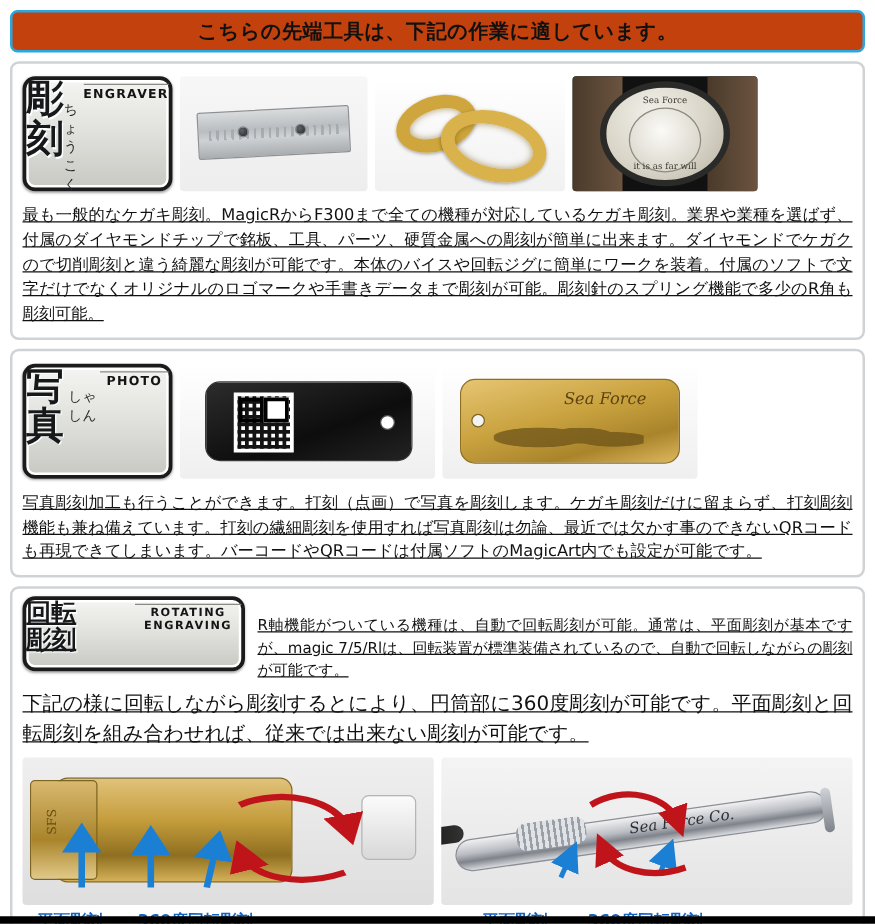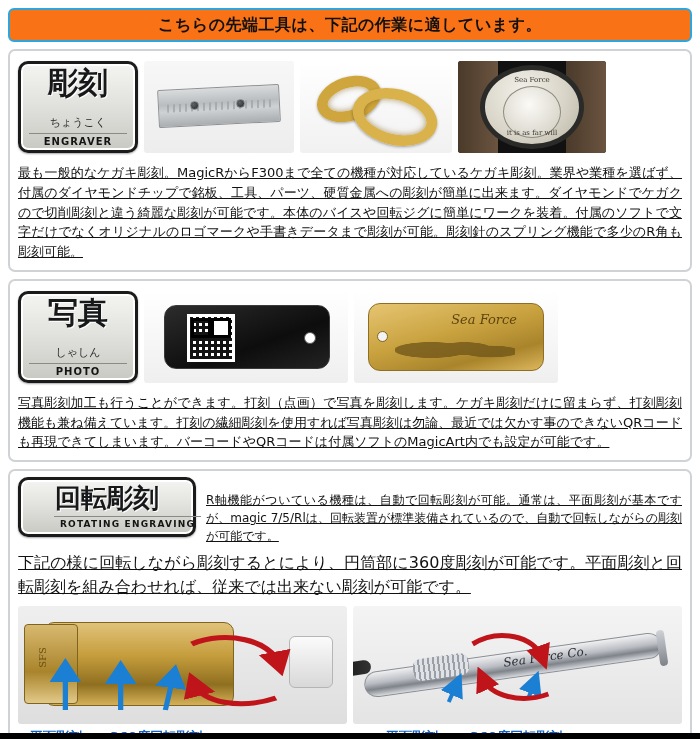--- a/index.html
+++ b/index.html
@@ -18,21 +18,21 @@
     height: 739px;
     background: #fff;
   }
 
   
   .header {
     margin: 8px 8px 0 8px;
     height: 34px;
     border: 2px solid #2aa7e0;
     border-radius: 6px;
-    background: #f97316;
+    background: #c2410c;
     display: flex;
     align-items: center;
     justify-content: center;
   }
   .header-text {
     font-size: 16px;
     font-weight: bold;
     color: #111;
     letter-spacing: 0.5px;
   }
@@ -56,22 +56,22 @@
 
   
   .badge {
     width: 120px;
     height: 92px;
     flex: 0 0 120px;
     border: 3px solid #1b1b1b;
     border-radius: 10px;
     background: linear-gradient(180deg,#f4f4f2 0%,#e2e2de 45%,#c9c9c4 100%);
     display: flex;
-    flex-direction: column;
-    align-items: center;
+    flex-direction: row;
+    align-items: flex-start;
     justify-content: center;
     box-shadow: inset 0 0 0 2px #fff, 0 1px 2px rgba(0,0,0,.35);
     position: relative;
   }
   .badge .kanji {
     font-family: "DejaVu Serif", "Liberation Serif", serif;
     font-weight: bold;
     font-size: 30px;
     line-height: 1.05;
     color: #17181a;
@@ -91,21 +91,21 @@
     border-top: 1px solid #8b8b86;
     padding-top: 2px;
     width: 86%;
     text-align: center;
   }
   .badge.wide {
     width: 178px;
     flex: 0 0 178px;
     height: 60px;
   }
-  .badge.wide .kanji { font-size: 26px; }
+  .badge.wide .kanji { font-size: 20px; text-decoration: underline; }
   .badge.wide .en { font-size: 9px; letter-spacing: 1.2px; margin-left: 41px; }
 
   
   .photo {
     position: relative;
     overflow: hidden;
     border-radius: 3px;
     background: #dcdcdc;
     flex: 0 0 auto;
   }

